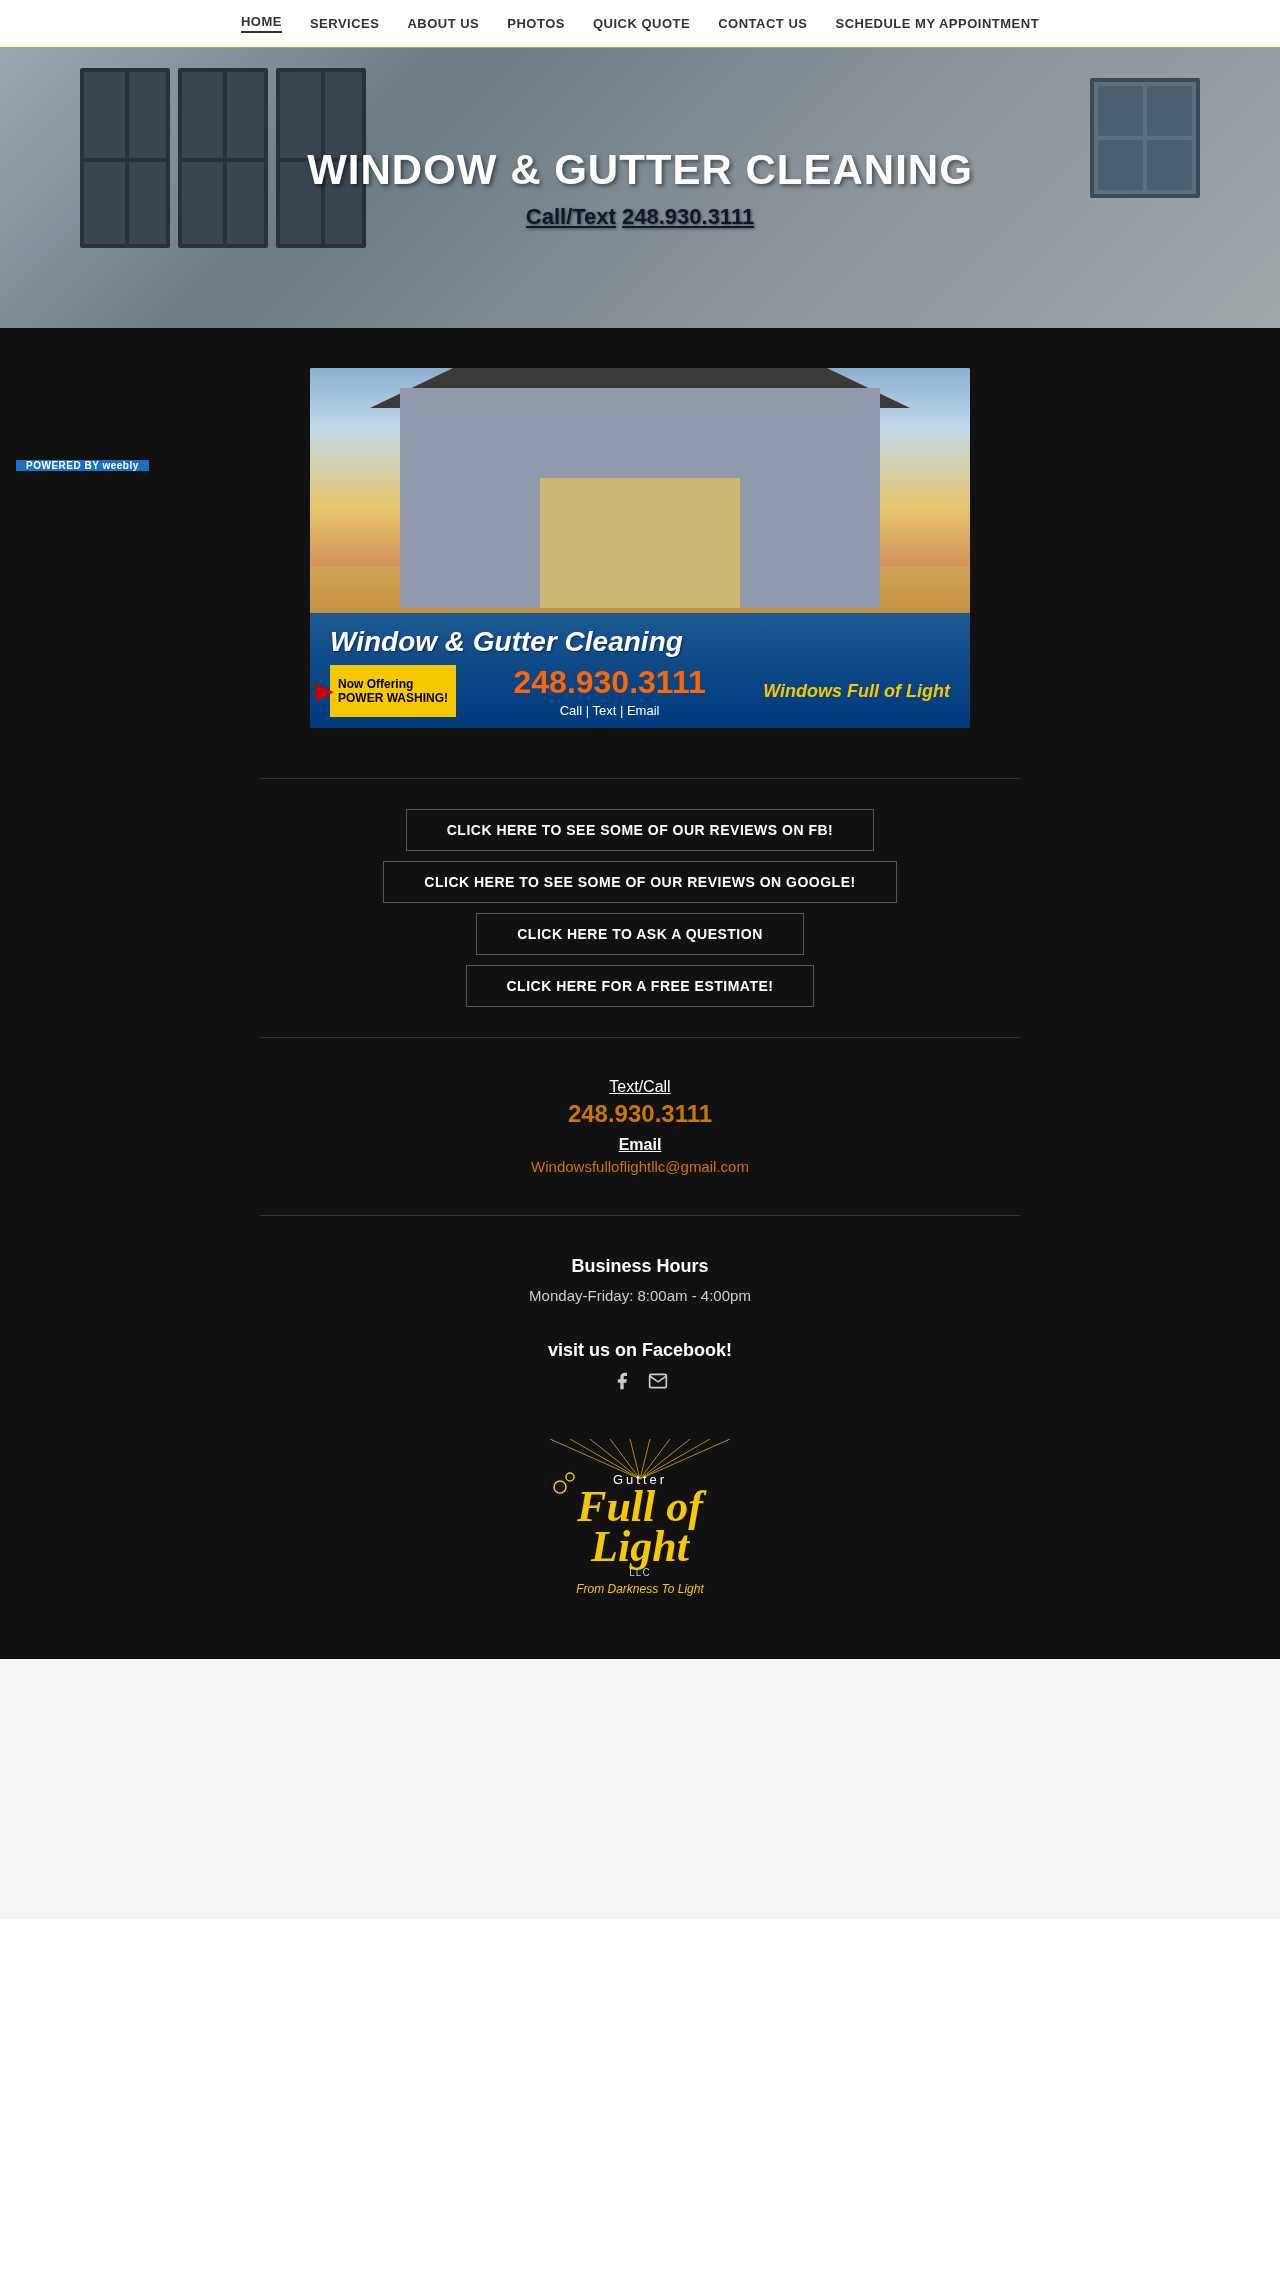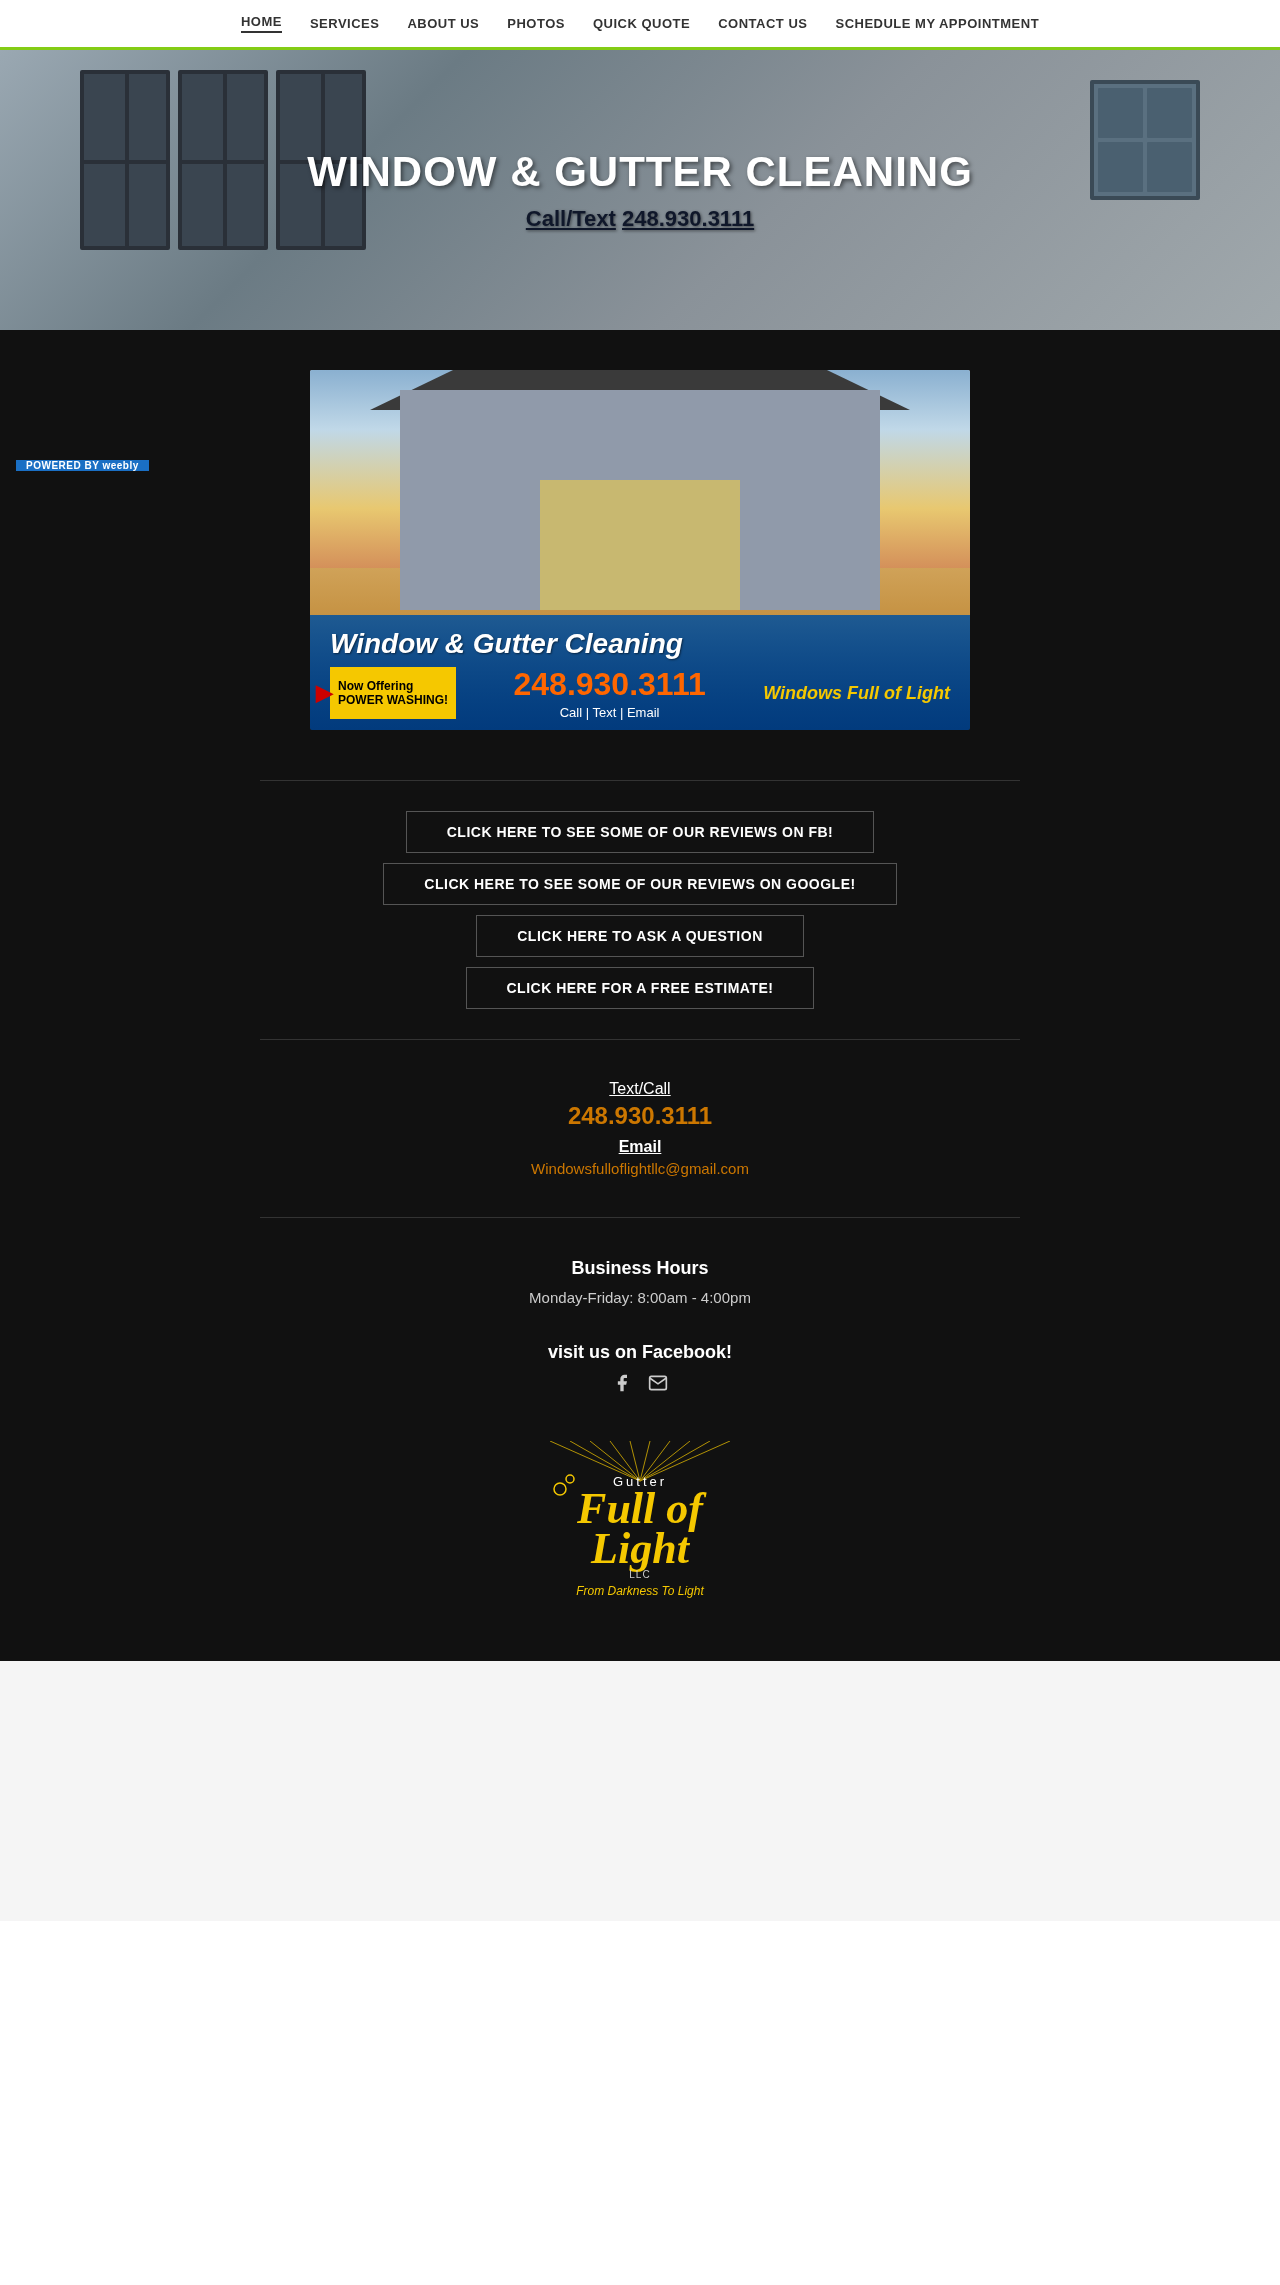--- a/index.html
+++ b/index.html
@@ -6,21 +6,21 @@
     body { font-family: Arial, sans-serif; background: #fff; width: 1280px; }
 
     
     nav {
       background: #fff;
       display: flex;
       justify-content: center;
       align-items: center;
       padding: 14px 0;
       gap: 28px;
-      border-bottom: 3px solid #84cc16;
+      border-bottom: 1px solid #84cc16;
     }
     nav a {
       text-decoration: none;
       color: #333;
       font-size: 13px;
       font-weight: 600;
       letter-spacing: 0.5px;
       text-transform: uppercase;
     }
     nav a.active { color: #333; border-bottom: 2px solid #333; padding-bottom: 2px; }

